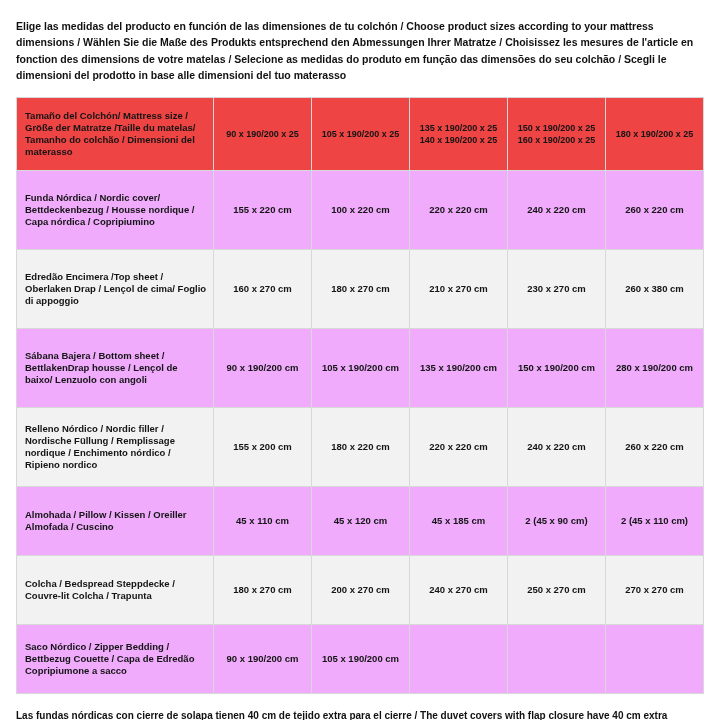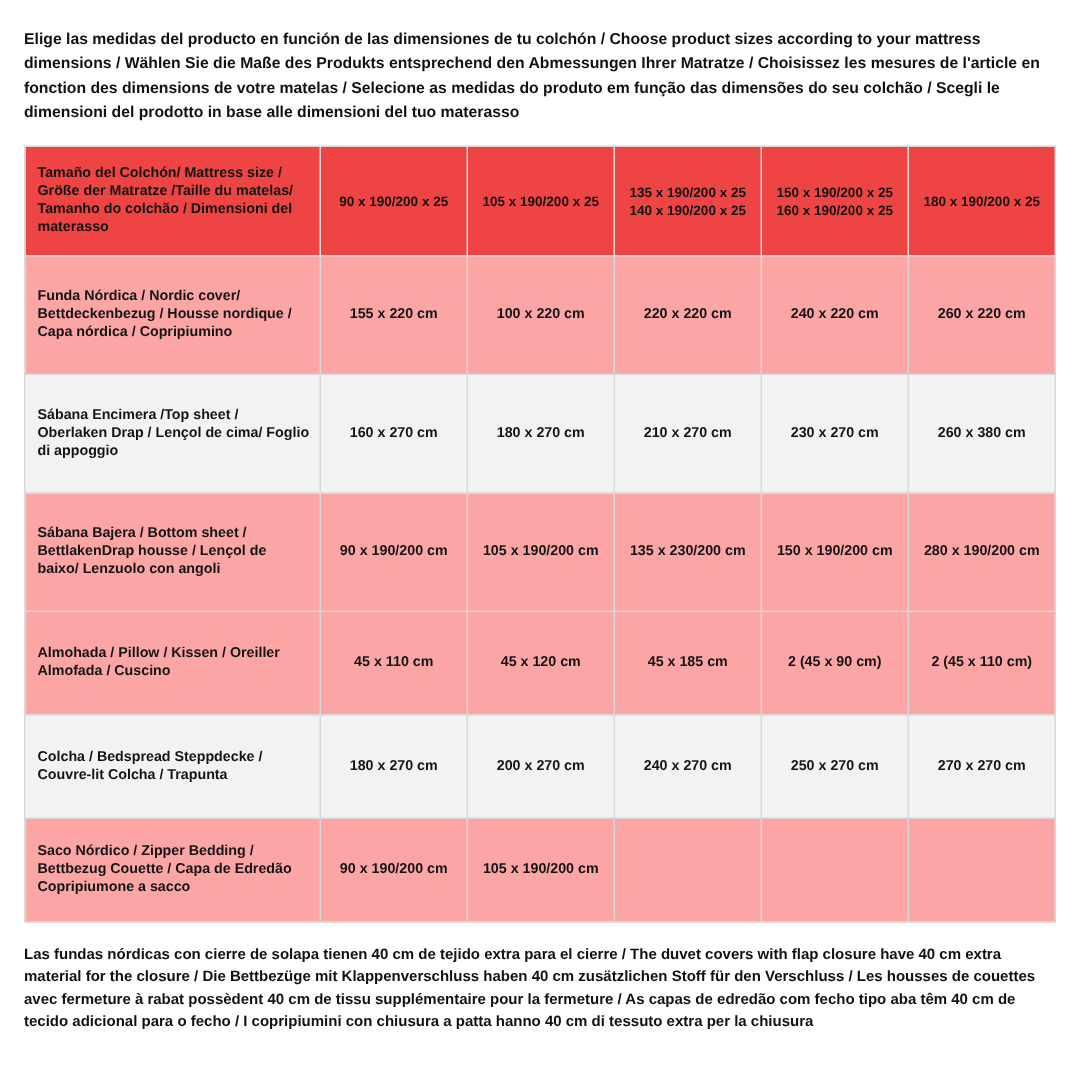--- a/index.html
+++ b/index.html
@@ -61,21 +61,21 @@
     height: 60px;
   }
   tr.head-row .cell {
     font-size: 9px;
     line-height: 1.35;
   }
   tr.shaded td {
     background: #f2f2f2;
   }
   tr.plain td {
-    background: #fca5a5;
+    background: #f0abfc;
   }
   tr.r1 td { height: 66px; }
   tr.r2 td { height: 66px; }
   tr.r3 td { height: 66px; }
   tr.r4 td { height: 66px; }
   tr.r5 td { height: 56px; }
   tr.r6 td { height: 56px; }
   tr.r7 td { height: 56px; }
   .footnote {
     margin-top: 14px;
@@ -108,37 +108,45 @@
       <tr class="plain r1">
         <td class="row-head">Funda Nórdica /  Nordic cover/ Bettdeckenbezug / Housse nordique / Capa nórdica / Copripiumino</td>
         <td class="cell">155 x 220 cm</td>
         <td class="cell">100 x 220 cm</td>
         <td class="cell">220 x 220 cm</td>
         <td class="cell">240 x 220 cm</td>
         <td class="cell">260 x 220 cm</td>
       </tr>
 
       <tr class="shaded r2">
-        <td class="row-head">Sábana Encimera /Top sheet / Oberlaken Drap / Lençol de cima/ Foglio di appoggio</td>
+        <td class="row-head">Edredão Encimera /Top sheet / Oberlaken Drap / Lençol de cima/ Foglio di appoggio</td>
         <td class="cell">160 x 270 cm</td>
         <td class="cell">180 x 270 cm</td>
         <td class="cell">210 x 270 cm</td>
         <td class="cell">230 x 270 cm</td>
         <td class="cell">260 x 380 cm</td>
       </tr>
 
       <tr class="plain r3">
         <td class="row-head">Sábana Bajera / Bottom sheet / BettlakenDrap housse / Lençol de baixo/ Lenzuolo con angoli</td>
         <td class="cell">90 x 190/200 cm</td>
         <td class="cell">105 x 190/200 cm</td>
-        <td class="cell">135 x 230/200 cm</td>
+        <td class="cell">135 x 190/200 cm</td>
         <td class="cell">150 x 190/200 cm</td>
         <td class="cell">280 x 190/200 cm</td>
       </tr>
 
+      <tr class="shaded r4">
+        <td class="row-head">Relleno Nórdico / Nordic filler / Nordische Füllung / Remplissage nordique / Enchimento nórdico / Ripieno nordico</td>
+        <td class="cell">155 x 200 cm</td>
+        <td class="cell">180 x 220 cm</td>
+        <td class="cell">220 x 220 cm</td>
+        <td class="cell">240 x 220 cm</td>
+        <td class="cell">260 x 220 cm</td>
+      </tr>
 
       <tr class="plain r5">
         <td class="row-head">Almohada / Pillow / Kissen / Oreiller Almofada / Cuscino</td>
         <td class="cell">45 x 110 cm</td>
         <td class="cell">45 x 120 cm</td>
         <td class="cell">45 x 185 cm</td>
         <td class="cell">2 (45 x 90 cm)</td>
         <td class="cell">2 (45 x 110 cm)</td>
       </tr>
 

